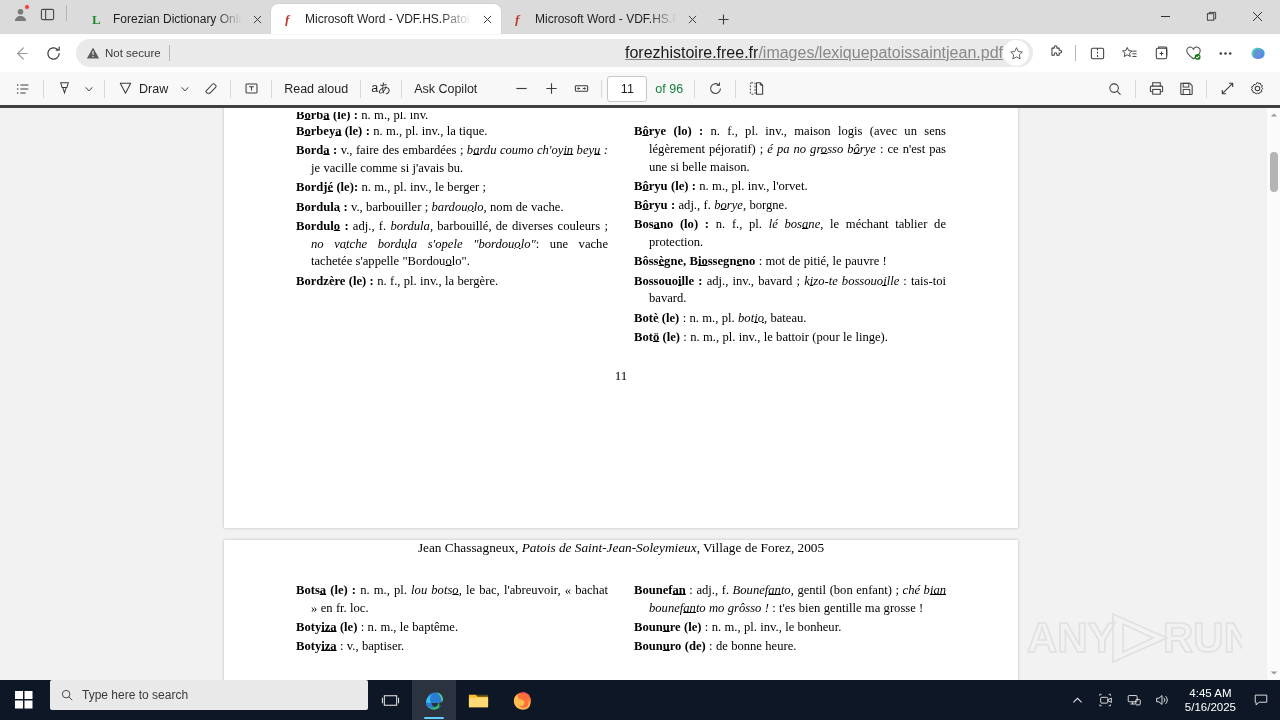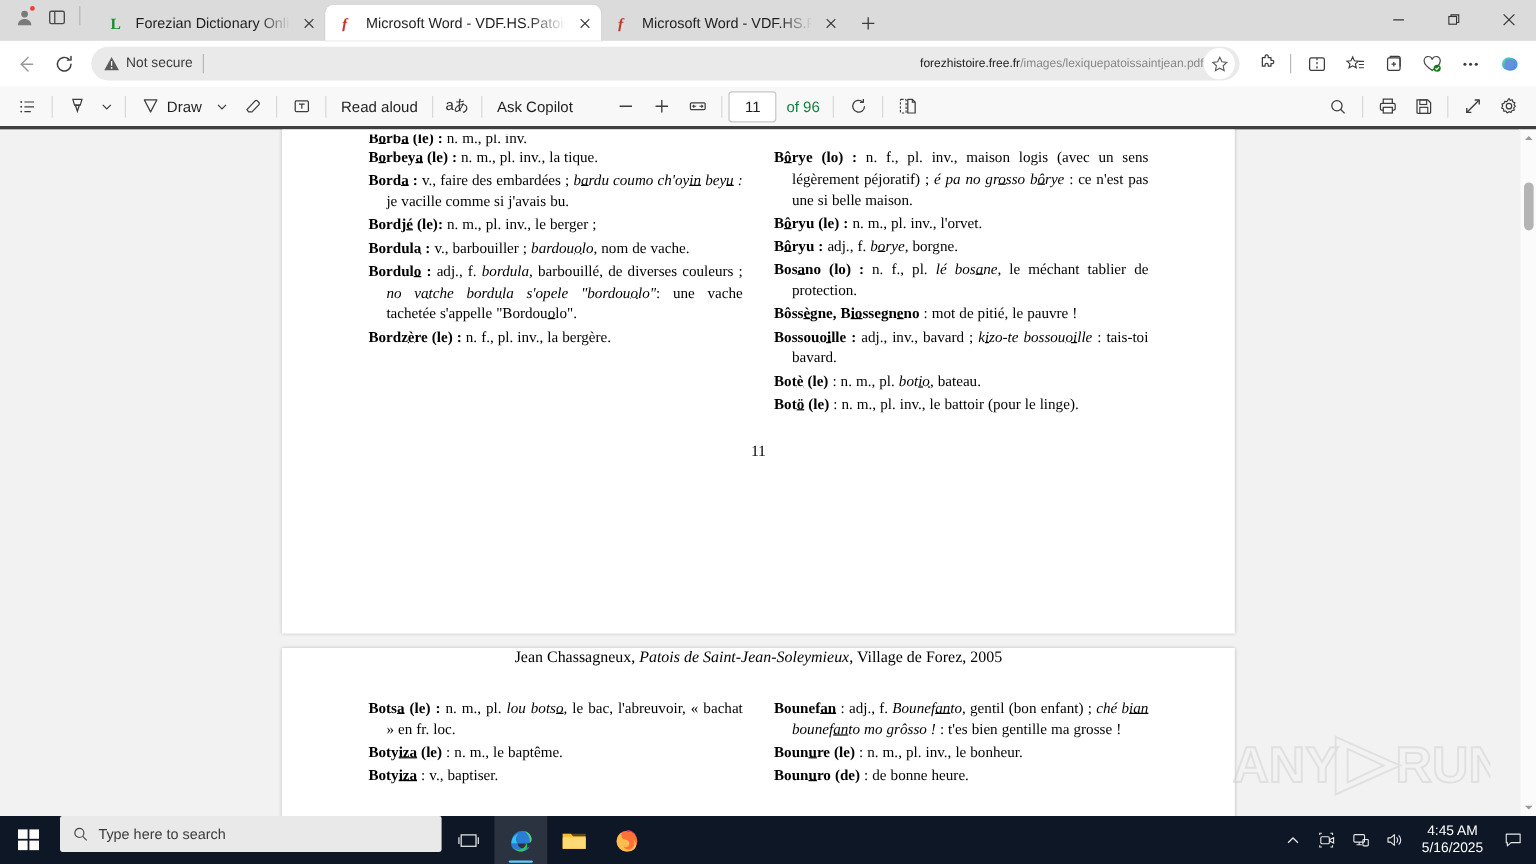--- a/index.html
+++ b/index.html
@@ -103,21 +103,21 @@
     padding: 0 4px 0 10px;
     margin: 0 6px;
     min-width: 0;
   }
   .notsecure {
     display: flex; align-items: center; gap: 5px;
     font-size: 11.5px; color: #3b3b3b;
     white-space: nowrap;
   }
   .omni-sep { width: 1px; height: 16px; background: #b6b6b6; margin: 0 8px; }
-  .url { font-size: 10px; color: #888; white-space: nowrap; overflow: hidden; flex:1; }
+  .url { font-size: 16px; color: #888; white-space: nowrap; overflow: hidden; flex:1;text-decoration:underline; }
   .url b { color: #1a1a1a; font-weight: 400; }
   .star-btn {
     width: 26px; height: 26px; border-radius: 50%;
     background: #fff;
     display: flex; align-items: center; justify-content: center;
     flex: none;
   }
   .copilot-btn {
     width: 28px; height: 28px; margin-left: 2px;
     display: flex; align-items: center; justify-content: center;
@@ -157,21 +157,21 @@
 
   
   .viewer {
     position: absolute;
     top: 108px; left: 0; right: 0; bottom: 40px;
     background: #f2f2f2;
     overflow: hidden;
   }
   .page {
     position: absolute;
-    left: 235px; width: 794px;
+    left: 224px; width: 794px;
     background: #ffffff;
     box-shadow: 0 0 3px rgba(0,0,0,.22);
     font-family: "Liberation Serif", serif;
     color: #000;
   }
   #page-a { top: -4px; height: 424px; }
   #page-b { top: 432px; height: 420px; }
   .page-inner { padding: 0 72px; }
   .pg-header {
     text-align: center;

